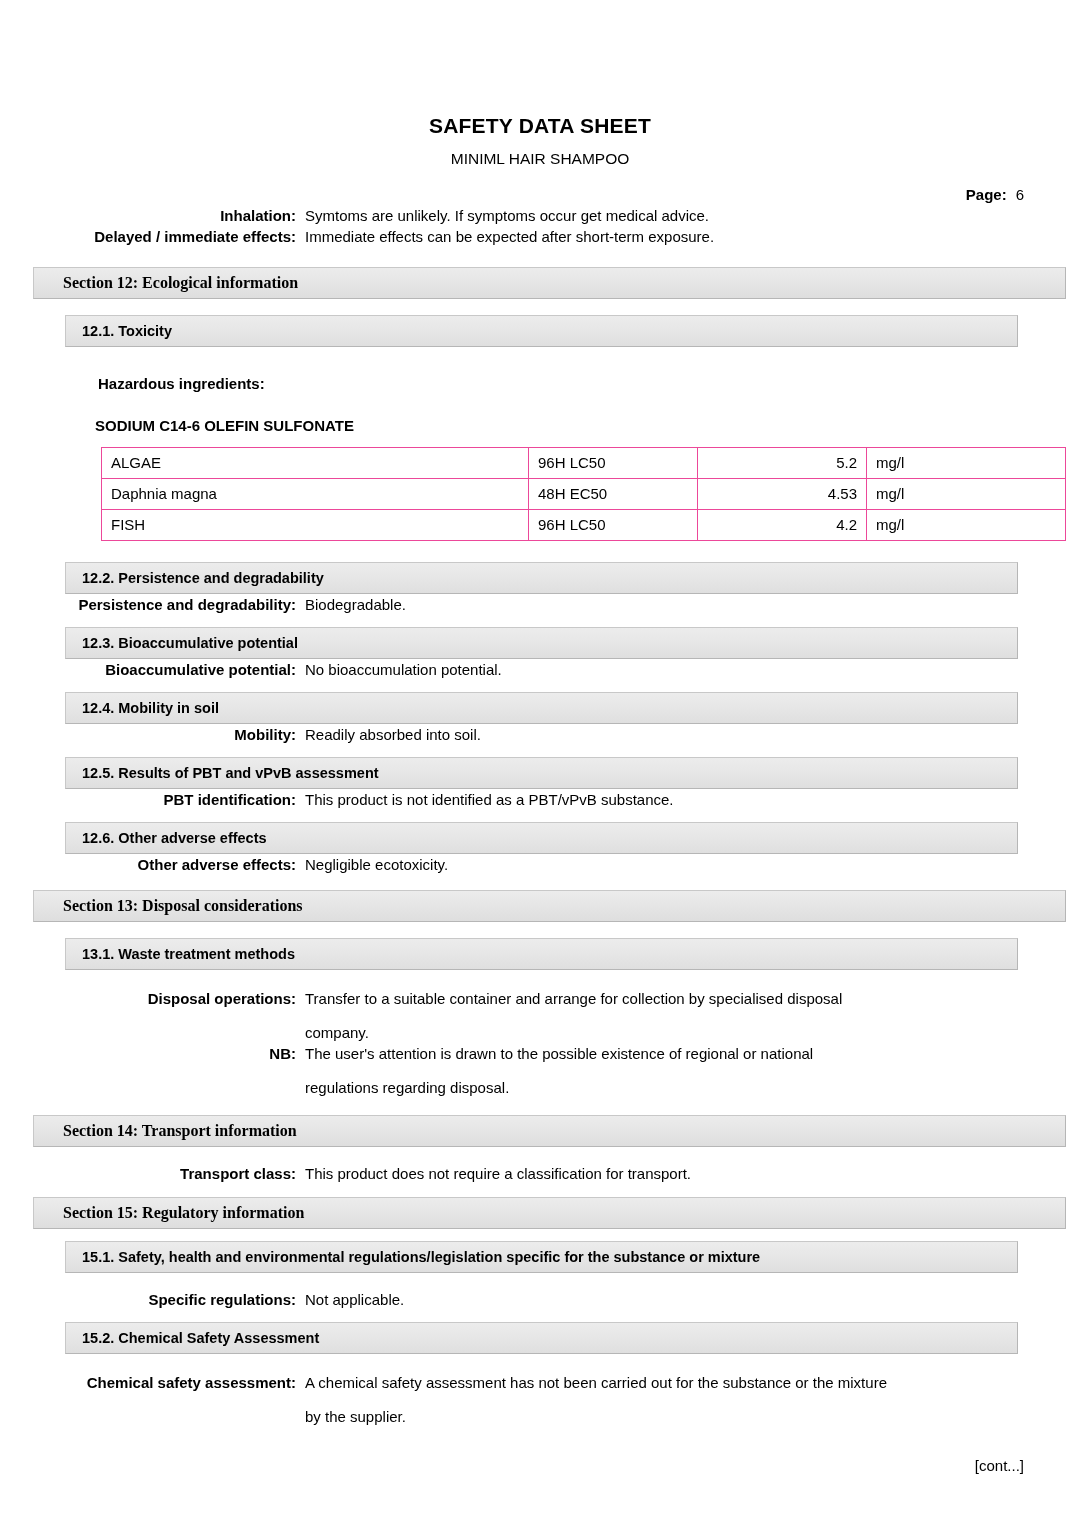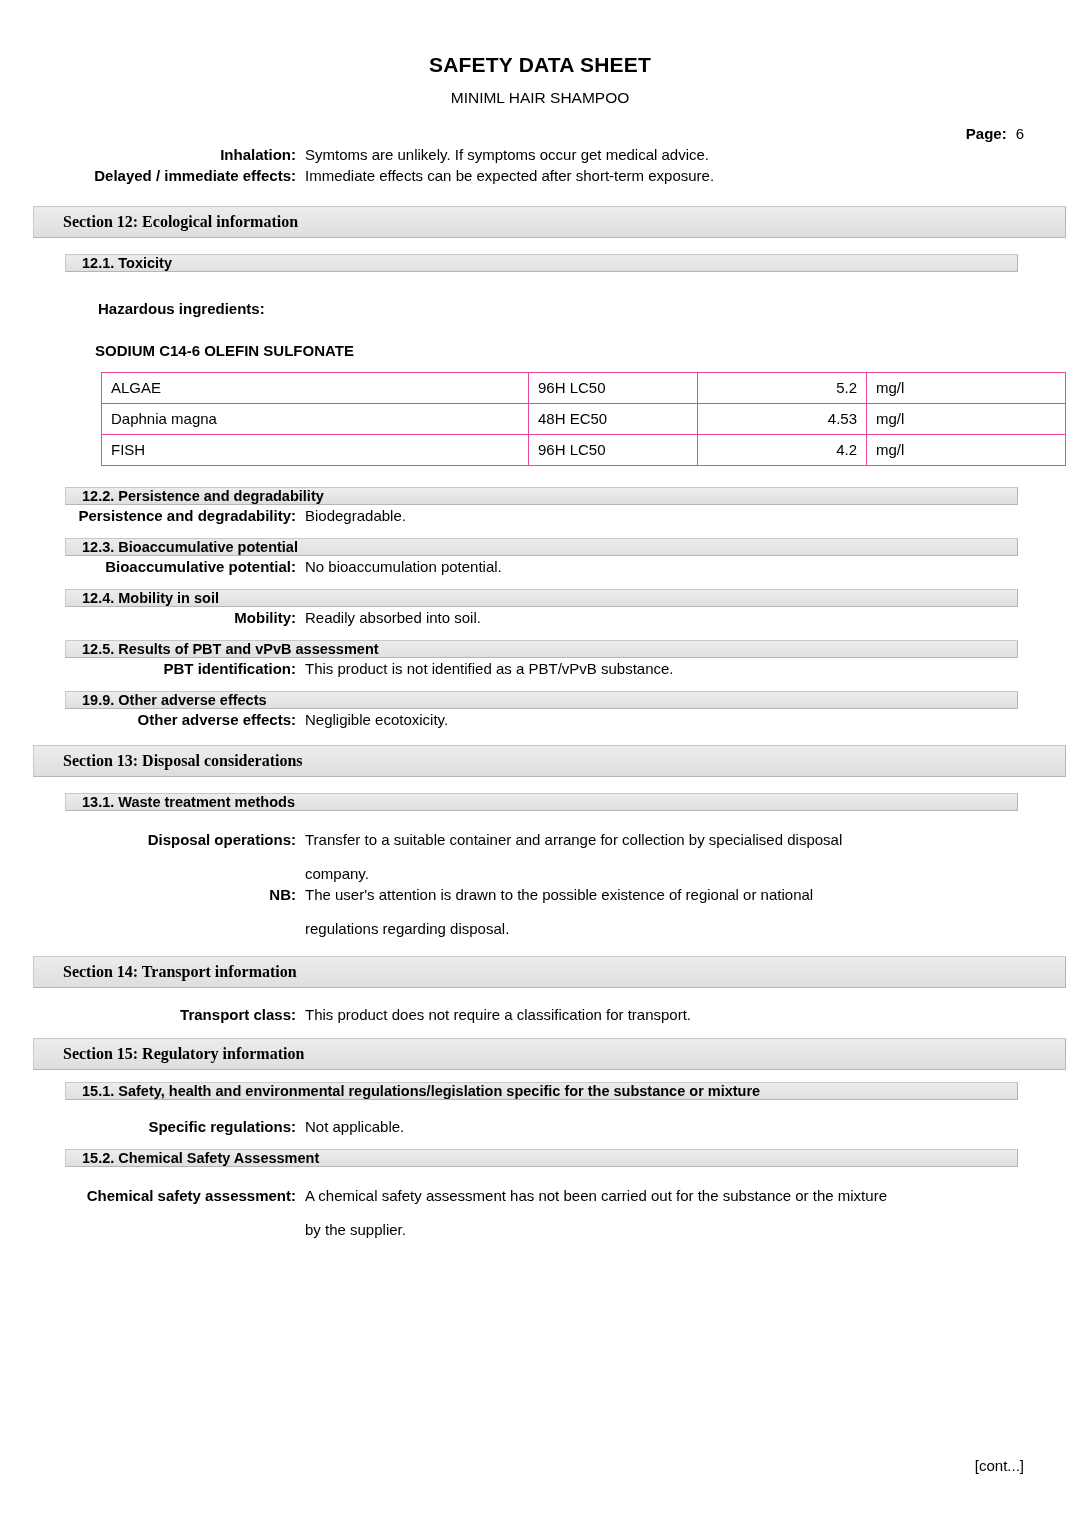--- a/index.html
+++ b/index.html
@@ -23,21 +23,21 @@
     box-sizing: border-box;
     padding: 0;
   }
 
   
   .doc-title {
     text-align: center;
     font-size: 21px;
     font-weight: bold;
     letter-spacing: 0.2px;
-    padding-top: 52px;
+    padding-top: 113px;
     line-height: 26px;
   }
   .doc-subtitle {
     text-align: center;
     font-size: 15.5px;
     font-weight: normal;
     margin-top: 10px;
     line-height: 20px;
   }
   .page-number-row {
@@ -98,21 +98,21 @@
     border-right-color: #b6b6b6;
     border-bottom-color: #b6b6b6;
     font-size: 16px;
     font-weight: bold;
     color: #000;
     font-family: Liberation Serif, serif;
   }
   .subsection-bar {
     margin-left: 65px;
     margin-right: 62px;
-    height: 18px;
+    height: 32px;
     display: flex;
     align-items: center;
     padding-left: 16px;
     box-sizing: border-box;
     background: linear-gradient(to bottom, #ececec 0%, #e7e7e7 45%, #dfdfdf 100%);
     border: 1px solid #c8c8c8;
     border-right-color: #b6b6b6;
     border-bottom-color: #b6b6b6;
     font-size: 14.5px;
     font-weight: bold;
@@ -248,21 +248,21 @@
   </div>
 
   <div class="subsection-bar" style="margin-top:12px;">12.5. Results of PBT and vPvB assessment</div>
   <div class="kv-row">
     <div class="kv-label">PBT identification:</div>
     <div class="kv-value">
       <span class="vline">This product is not identified as a PBT/vPvB substance.</span>
     </div>
   </div>
 
-  <div class="subsection-bar" style="margin-top:12px;">19.9. Other adverse effects</div>
+  <div class="subsection-bar" style="margin-top:12px;">12.6. Other adverse effects</div>
   <div class="kv-row">
     <div class="kv-label">Other adverse effects:</div>
     <div class="kv-value">
       <span class="vline">Negligible ecotoxicity.</span>
     </div>
   </div>
 
   <div class="section-bar" style="margin-top:15px;">Section 13: Disposal considerations</div>
 
   <div class="subsection-bar mt-sub">13.1. Waste treatment methods</div>

